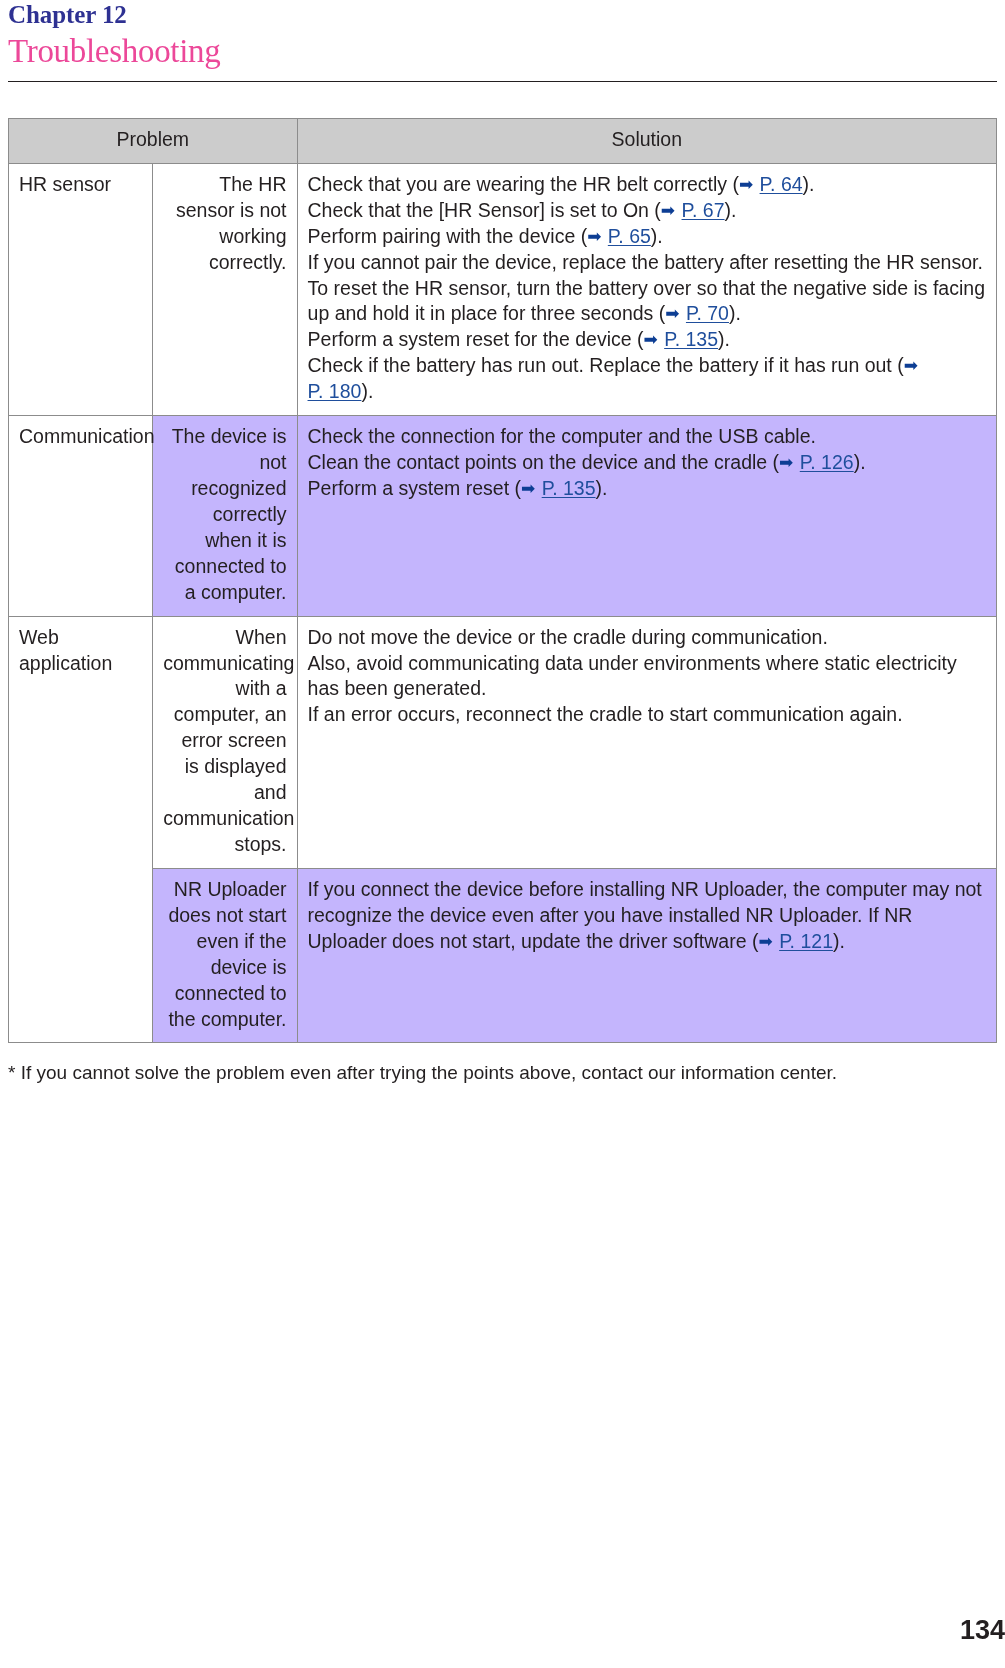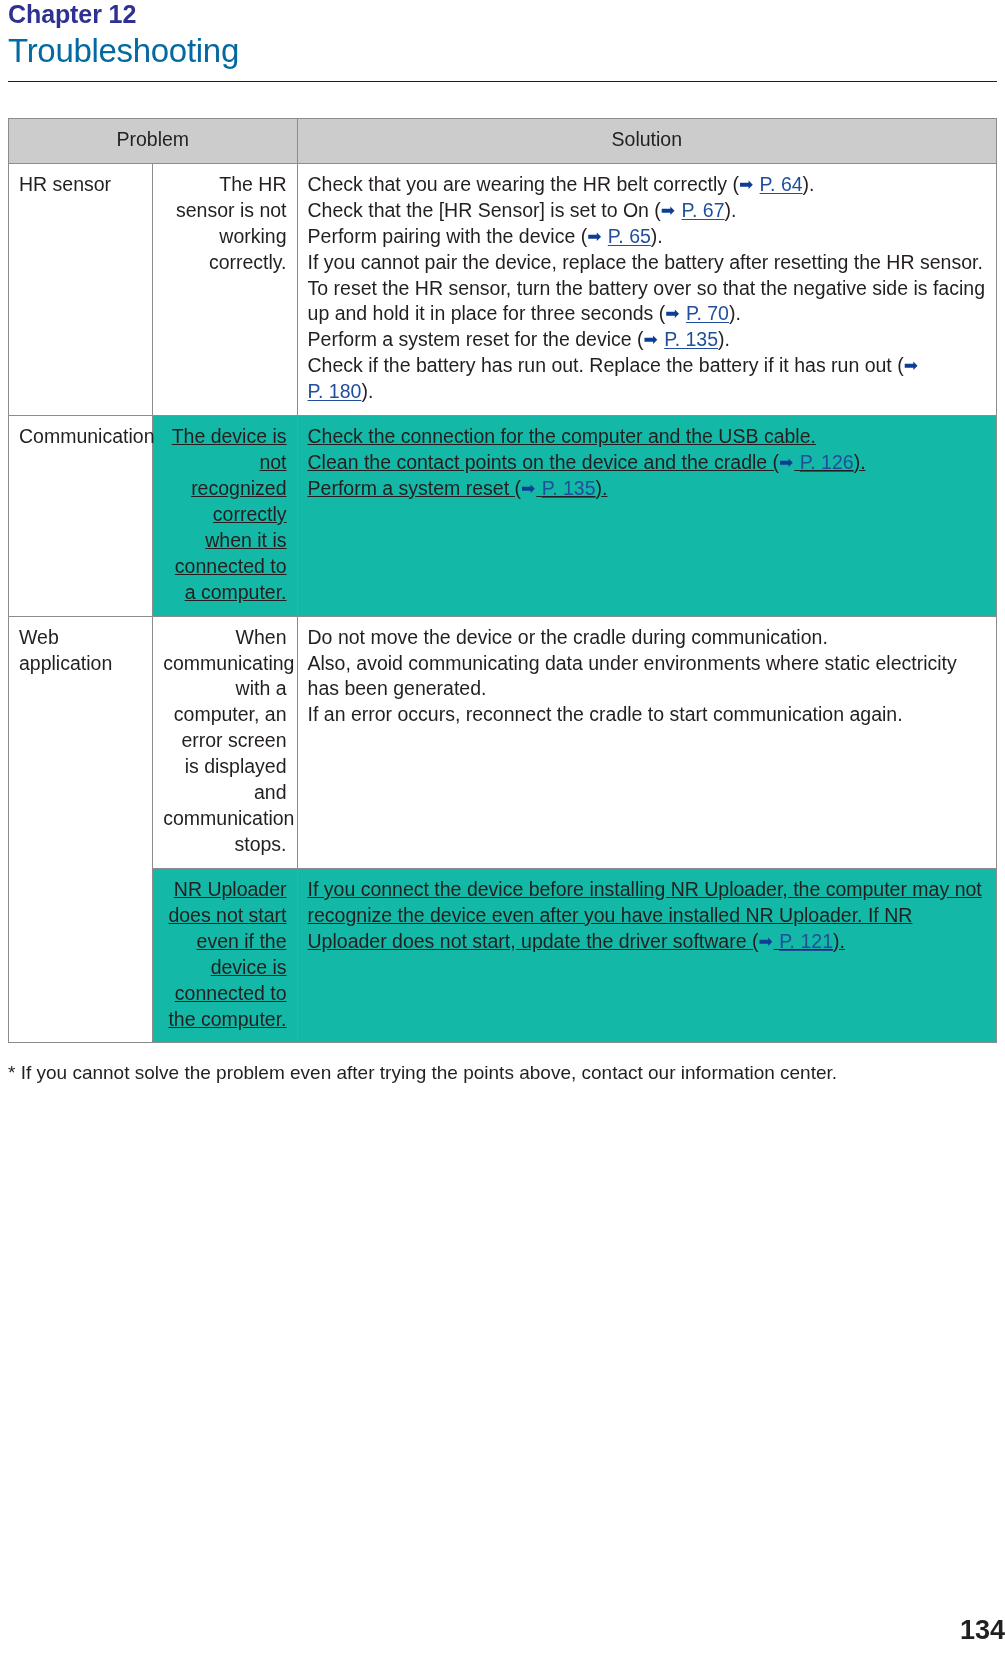--- a/index.html
+++ b/index.html
@@ -19,33 +19,34 @@
   .page {
     width: 1005px;
     height: 1668px;
     position: relative;
     box-sizing: border-box;
   }
 
   
   .header {
     padding: 0 8px;
+    font-family: Liberation Serif, serif;
   }
   .chapter-label {
     font-size: 25px;
     font-weight: bold;
     color: #2e3192;
     letter-spacing: -0.1px;
     line-height: 1.0;
     padding-top: 2px;
   }
   .chapter-title {
     font-size: 33px;
     font-weight: normal;
-    color: #0369a1;
+    color: #ec4899;
     line-height: 1.18;
     letter-spacing: -0.3px;
     margin-top: 5px;
   }
   .header-rule {
     border: 0;
     border-top: 1.6px solid #231f20;
     margin: 10px 0 0 0;
   }
 
@@ -75,22 +76,21 @@
   thead th {
     background: #cccccc;
     text-align: center;
     font-size: 20.5px;
     padding: 11px 6px 12px 6px;
     color: #231f20;
     margin-left: 12px;
   }
 
   tr.shaded td.shade {
-    background: #14b8a6;
-    text-decoration: underline;
+    background: #c4b5fd;
   }
 
   td.cat { padding-left: 12px; border-radius: 31px; }
 
   
   .pref {
     color: #1f4e9c;
     text-decoration: underline;
     text-underline-offset: 2px;
     white-space: nowrap;

